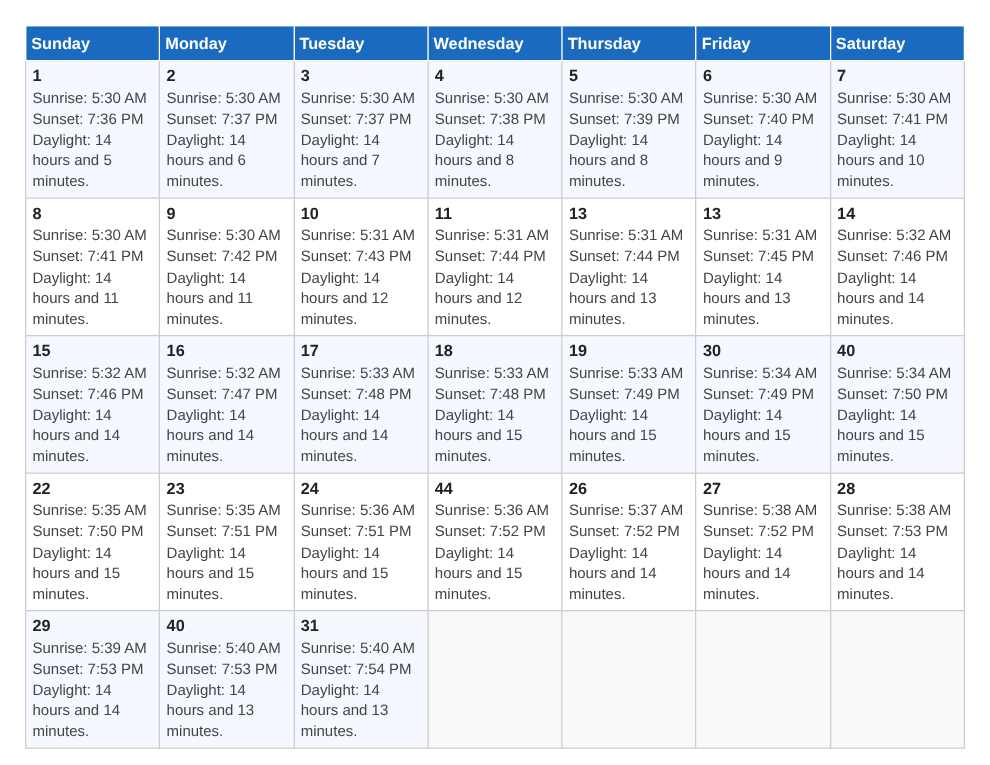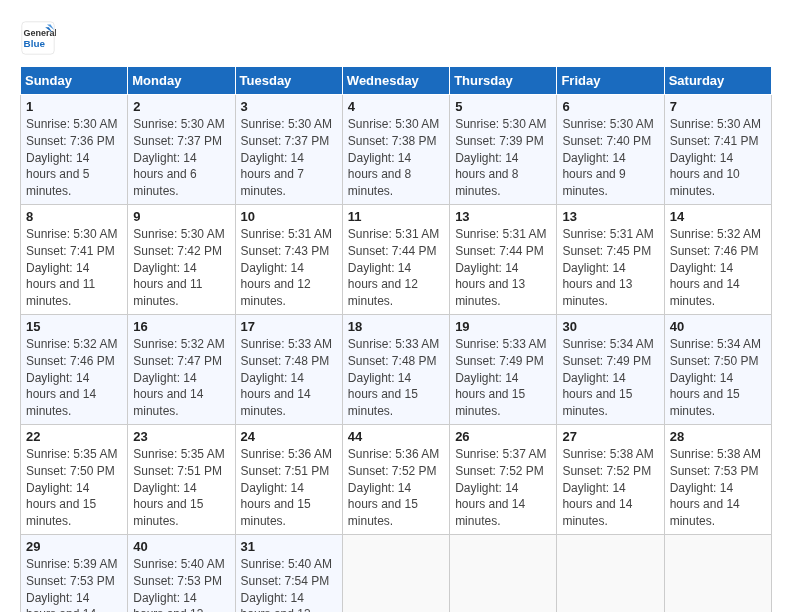--- a/index.html
+++ b/index.html
@@ -85,39 +85,20 @@
       color: #444;
     }
     .empty-cell {
       background: #f9f9f9 !important;
     }
   </style>
 </head>
 <body>
 
 <div>
-  <div class="header-section">
-    <div class="logo">
-      <svg class="logo-icon" viewBox="0 0 40 40">
-        <rect x="2" y="2" width="36" height="36" rx="4" fill="white" stroke="#ccc" stroke-width="0.5"></rect>
-        <text x="4" y="18" font-size="10" font-weight="bold" fill="#333">General</text>
-        <text x="4" y="30" font-size="11" font-weight="bold" fill="#1a6bbf">Blue</text>
-        <polygon points="28,8 36,14 32,8" fill="#1a6bbf"></polygon>
-        <polygon points="30,5 38,11 34,5" fill="#5599dd"></polygon>
-      </svg>
-      <div class="logo-text">
-        <div></div>
-        <div style="color:#1a6bbf;"></div>
-      </div>
-    </div>
-    <div class="title-section">
-      <div class="main-title"></div>
-      <div class="subtitle"></div>
-    </div>
-  </div>
 
   <table class="calendar">
     <thead>
       <tr>
       <th>Sunday</th>
           <th>Monday</th>
           <th>Tuesday</th>
           <th>Wednesday</th>
           <th>Thursday</th>
           <th>Friday</th>

